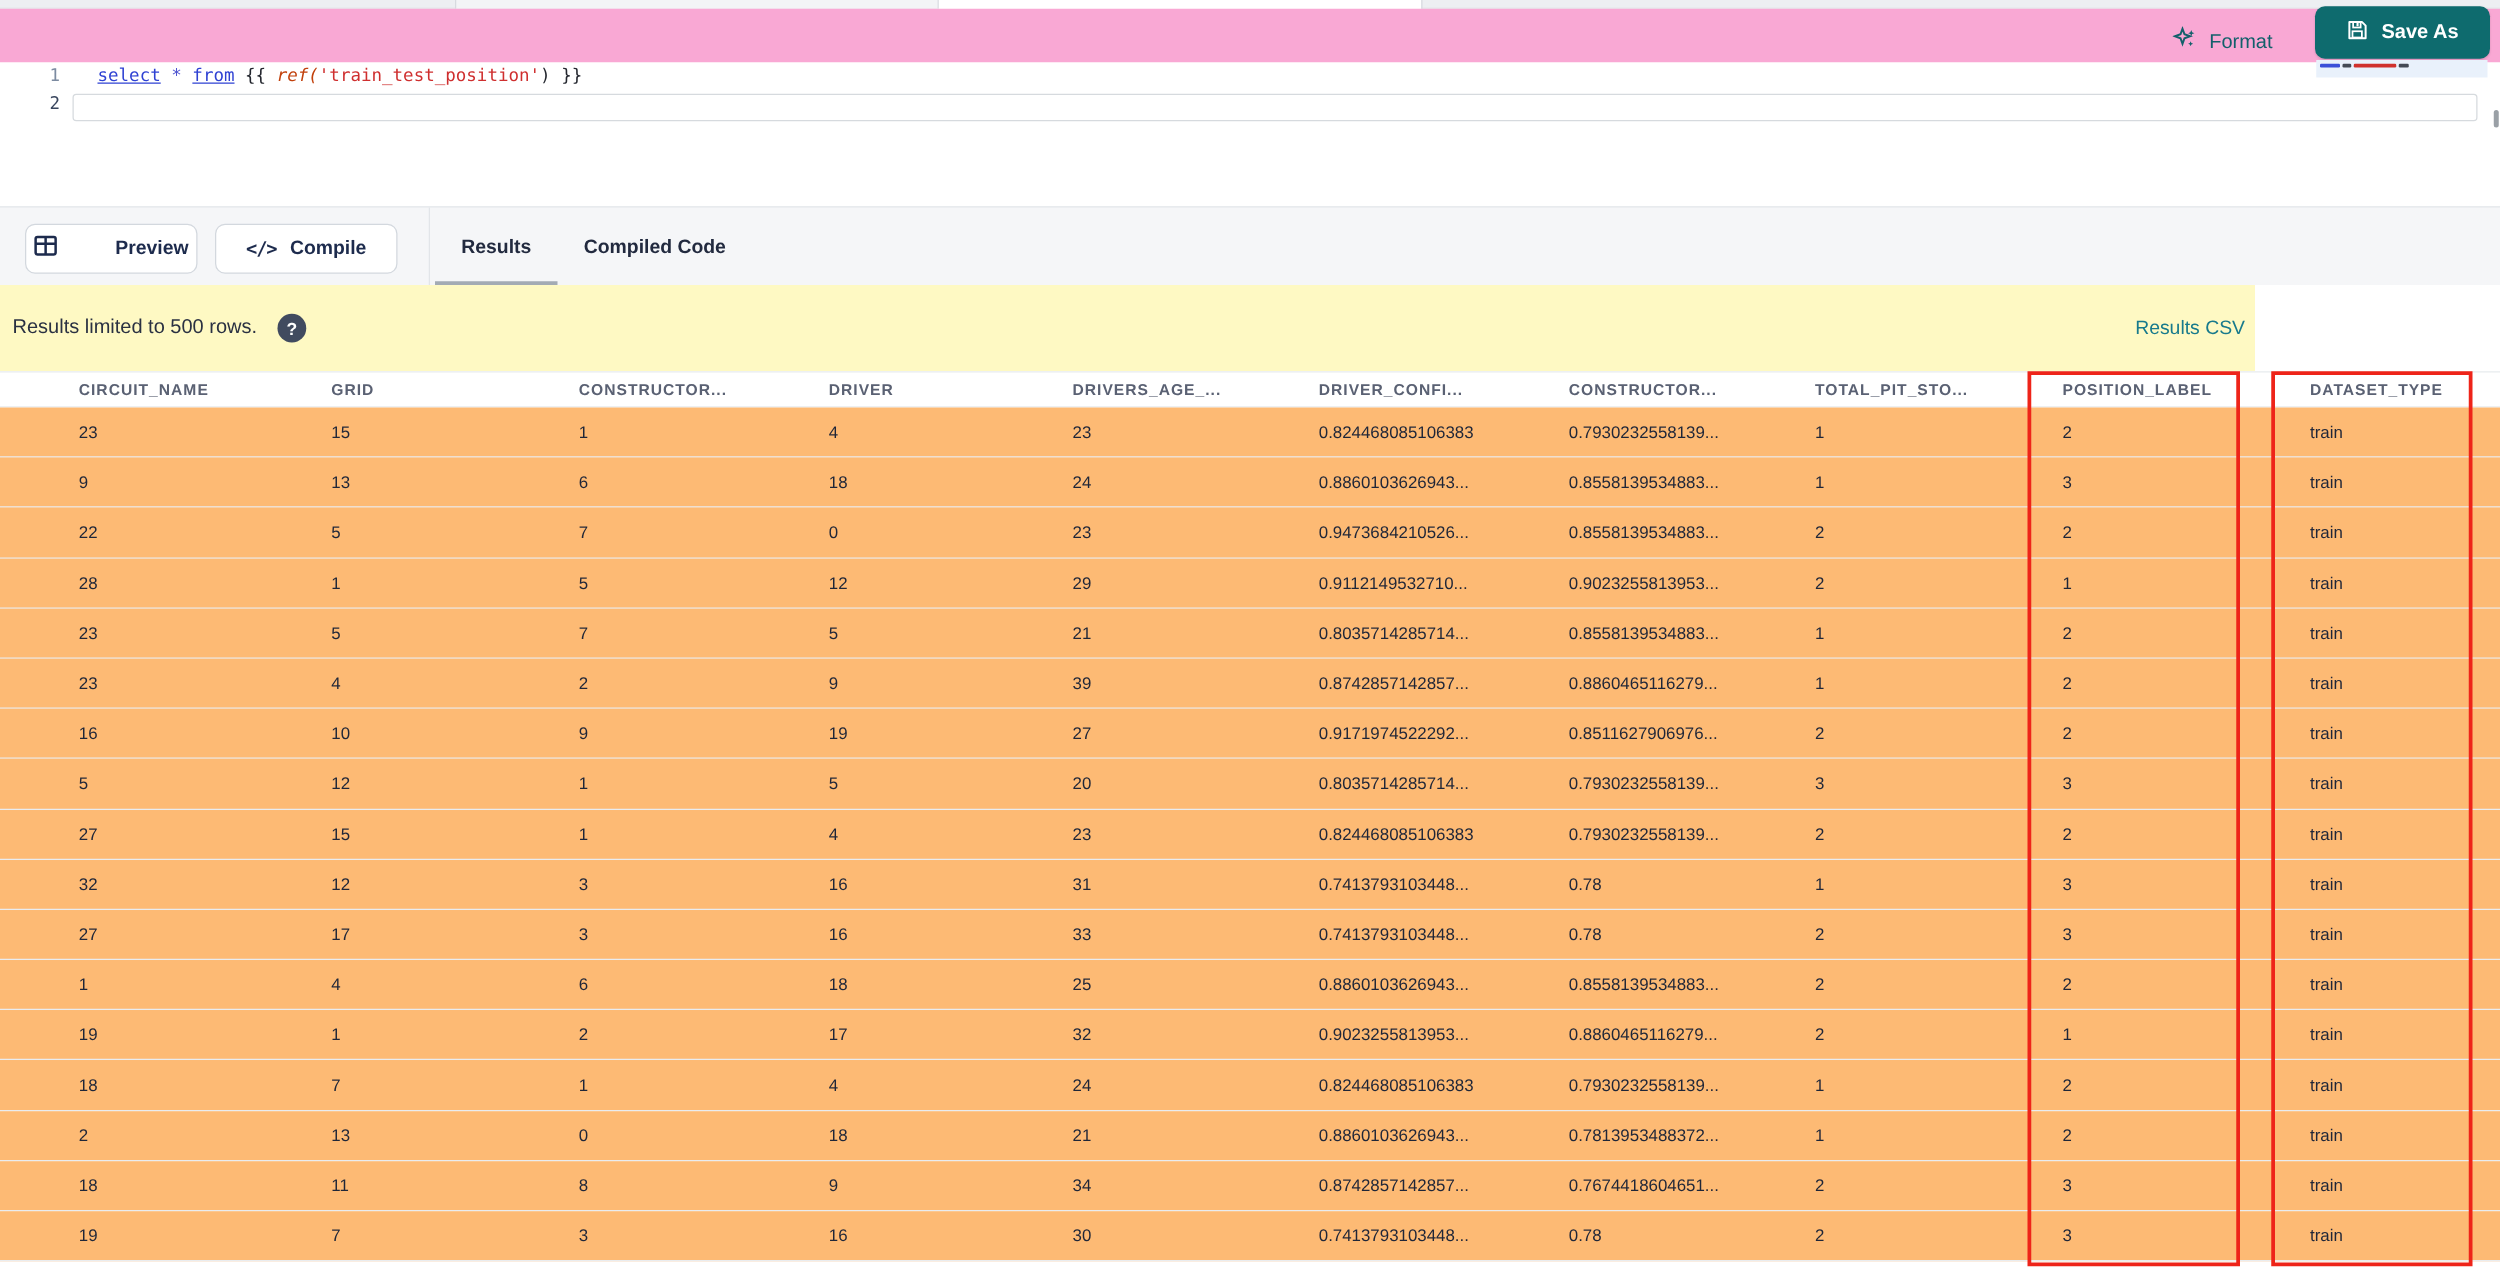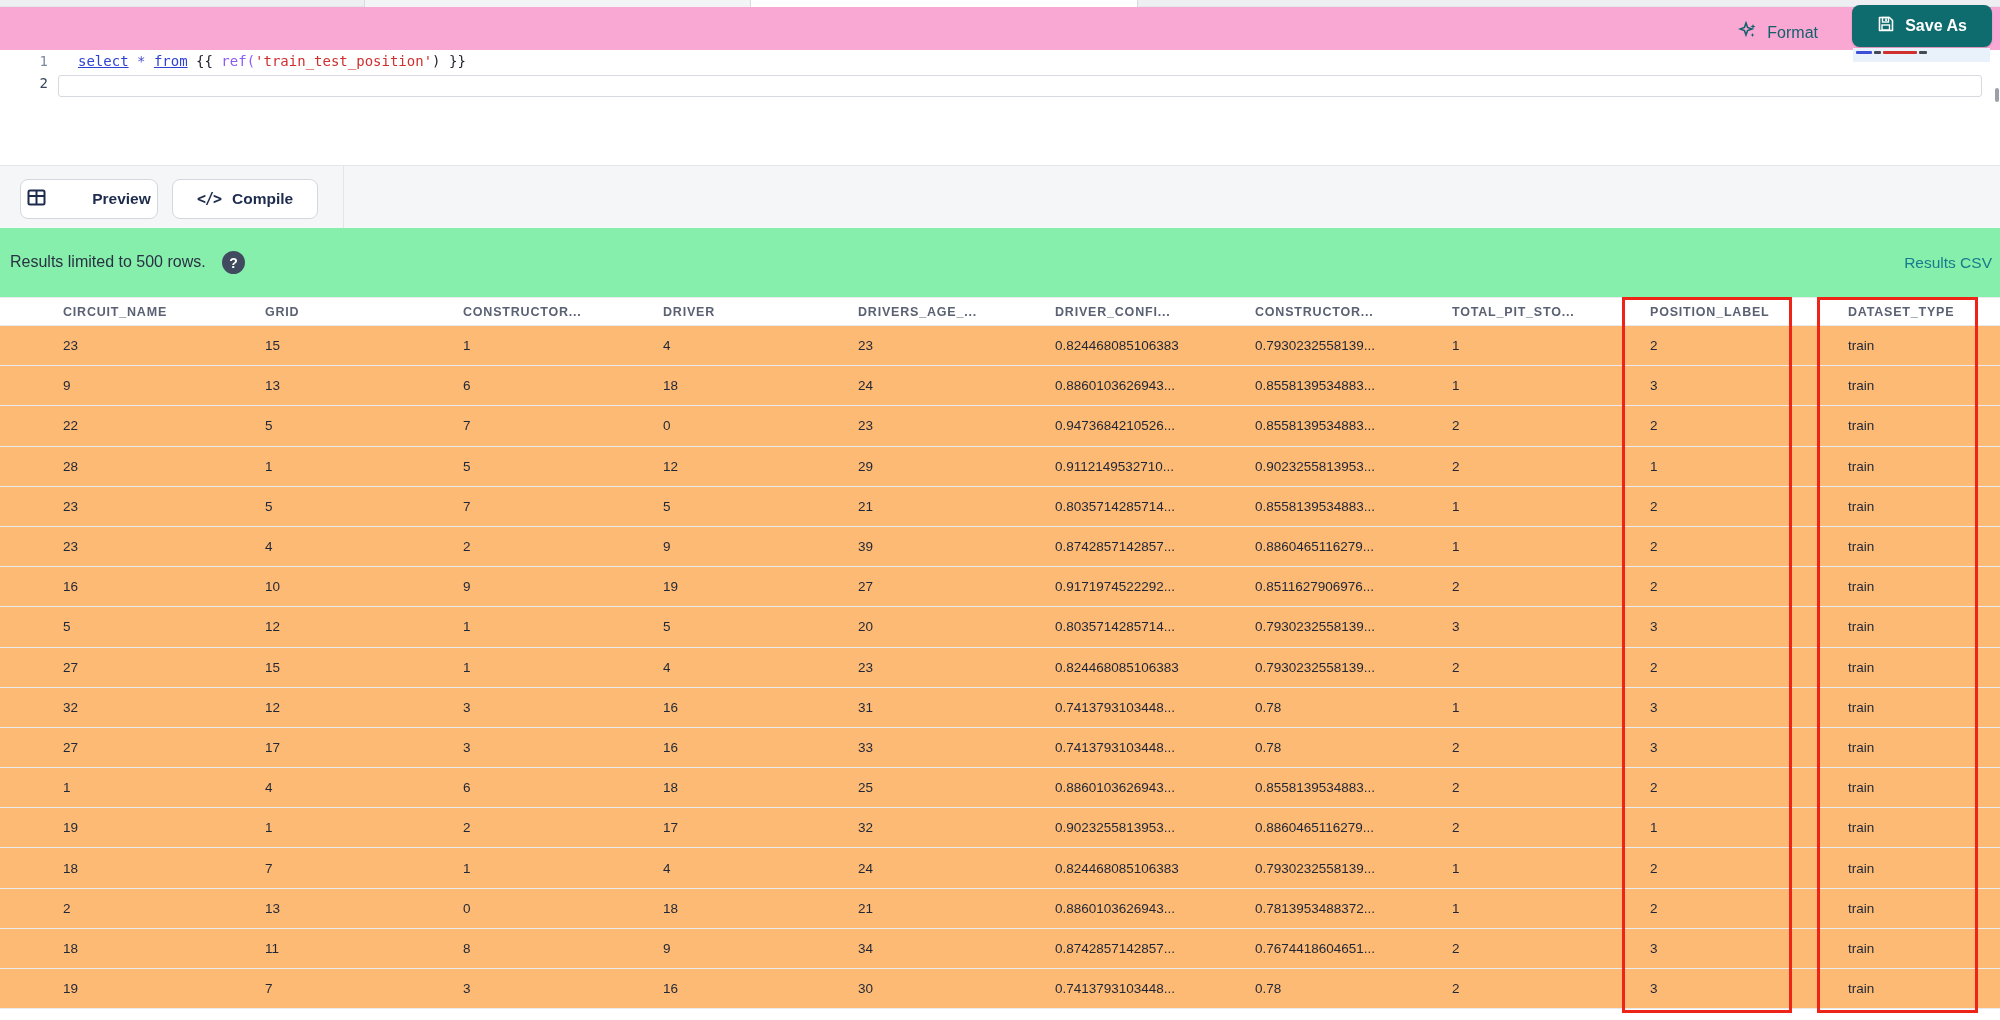--- a/index.html
+++ b/index.html
@@ -26,21 +26,21 @@
   .code-editor { position:absolute; left:0; top:50px; width:2000px; height:115px; background:#ffffff;
                  font-family:"DejaVu Sans Mono", monospace; font-size:14px; }
   .gutter { position:absolute; left:0; top:0; width:48px; text-align:right; }
   .ln { display:block; height:22px; line-height:22px; }
   .ln1 { color:#7c8ba1; }
   .ln2 { color:#39465e; }
   .code-line { position:absolute; left:78px; top:0; height:22px; line-height:22px; white-space:pre; }
   .tok-keyword  { color:#2e41d3;text-decoration:underline; }
   .tok-operator { color:#4a50cf; }
   .tok-brace    { color:#23262e; }
-  .tok-function { color:#8b5cf6; }
+  .tok-function { color:#c2410c;font-style:italic; }
   .tok-string   { color:#cf2f2f; }
   .tok-plain    { color:#23262e; }
   .line2-box { position:absolute; left:58px; top:25px; width:1924px; height:22px;
                border:1px solid #d6dade; border-radius:3px; background:#ffffff; }
   .minimap { position:absolute; right:10px; top:-2px; width:137px; height:14px; background:#e9f1fb; }
   .minimap .mm-line { position:absolute; left:3px; top:3px; height:3px; display:flex; gap:2px; }
   .minimap .mm-seg { height:3px; border-radius:1px; }
   .editor-scroll-dot { position:absolute; right:1px; top:38px; width:4px; height:14px;
                        background:#9aa0a6; border-radius:2px; }
 
@@ -53,21 +53,21 @@
   .btn-preview { left:20px; width:138px;gap:46px; }
   .btn-compile { left:172px; width:146px; }
   .code-glyph { font-family:"DejaVu Sans Mono", monospace; font-weight:700; font-size:15px; letter-spacing:-1px; }
   .toolbar .vsep { position:absolute; left:343px; top:0; width:1px; height:63px; background:#e2e5e9; }
   .tabs { position:absolute; left:348px; top:0; height:63px; display:flex; }
   .tab { position:relative; height:63px; display:flex; align-items:center; padding:0 21px;
          color:#222a3f; font-size:15.5px; font-weight:600; cursor:pointer; }
   .tab.active::after { content:""; position:absolute; left:0; bottom:0; width:100%; height:4px; background:#a3abb4; }
 
   
-  .results-info { position:absolute; left:0; top:228px; width:2000px; height:69px; background:#86efac; }
+  .results-info { position:absolute; left:0; top:228px; width:1804px; height:69px; background:#fef9c3; }
   .limit-note { position:absolute; left:10px; top:25px; font-size:16px; color:#2a3142; }
   .help-icon { position:absolute; left:222px; top:23px; width:23px; height:23px; border-radius:50%;
                background:#414b5f; color:#ffffff; font-size:14px; font-weight:700;
                display:flex; align-items:center; justify-content:center; cursor:pointer; }
   .download-link { position:absolute; right:8px; top:26px; font-size:15.5px; color:#187a8c; cursor:pointer; }
 
   
   .table-wrap { position:absolute; left:0; top:297px; width:2000px; }
   .tgrid-row { display:grid; grid-template-columns:202px 198px 200px 195px 197px 200px 197px 198px 198px 1fr;
                padding-left:63px; align-items:center; }
@@ -143,20 +143,24 @@
         <line x1="9.5" y1="2.5" x2="9.5" y2="16.5" stroke="#1d2b4d" stroke-width="2"></line>
       </svg>
     </span>
     <span>Preview</span>
   </div>
   <div class="tool-btn btn-compile">
     <span class="code-glyph">&lt;/&gt;</span>
     <span>Compile</span>
   </div>
   <div class="vsep"></div>
+  <div class="tabs" id="tabs">
+      <div class="tab active">Results</div>
+      <div class="tab">Compiled Code</div>
+    </div>
 </div>
 
 <div class="results-info">
   <span class="limit-note">Results limited to 500 rows.</span>
   <span class="help-icon">?</span>
   <span class="download-link">Results CSV</span>
 </div>
 
 <div class="table-wrap">
   <div class="tgrid-row thead" id="thead">

